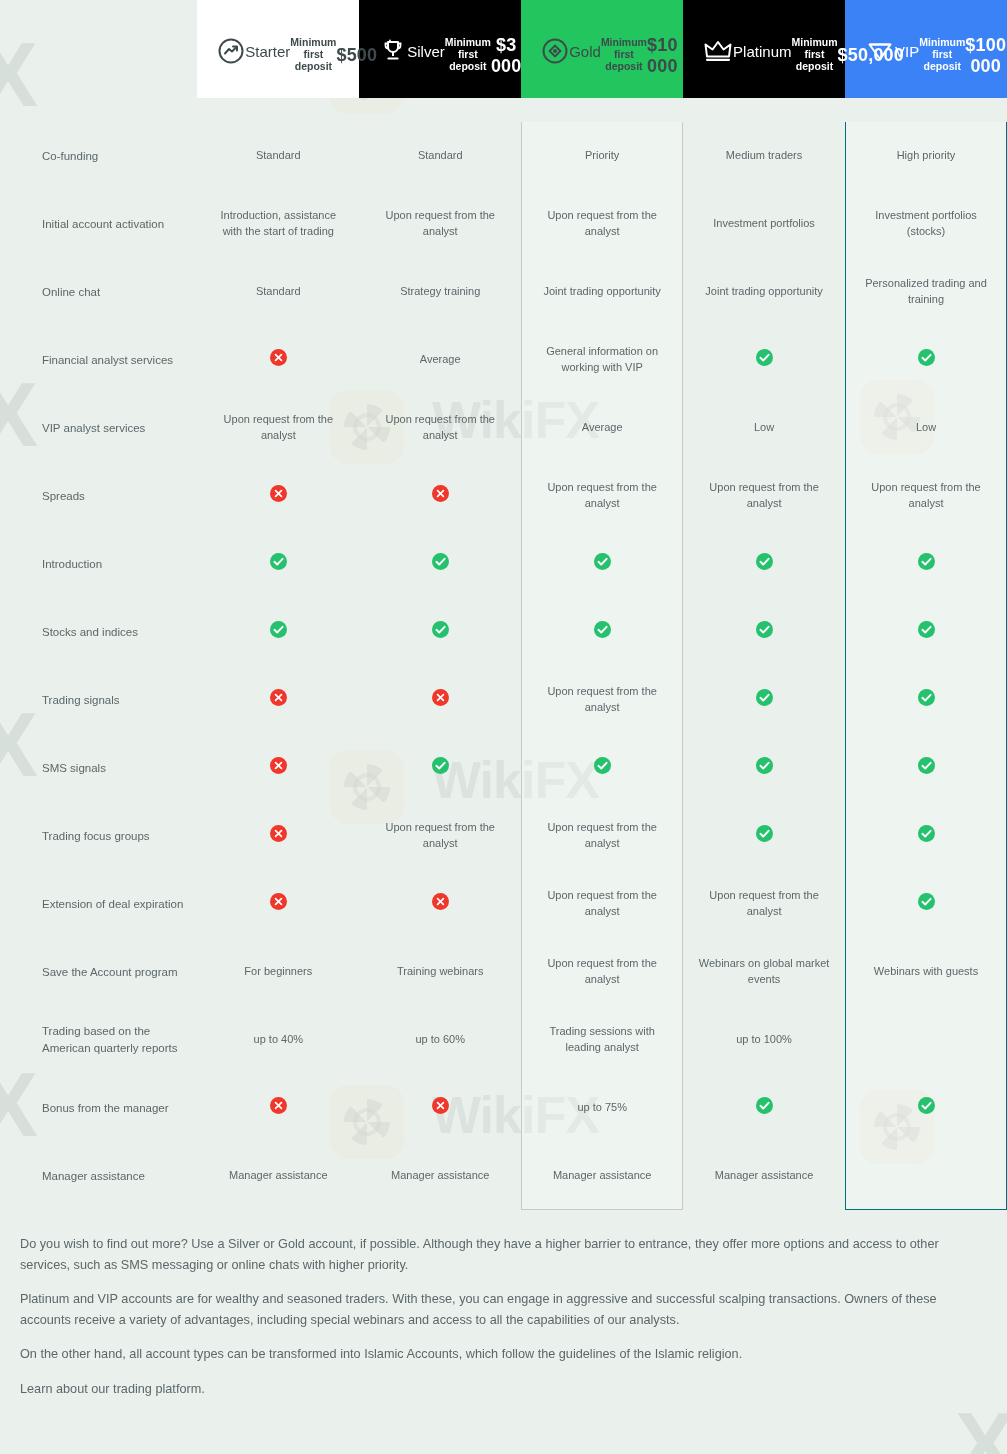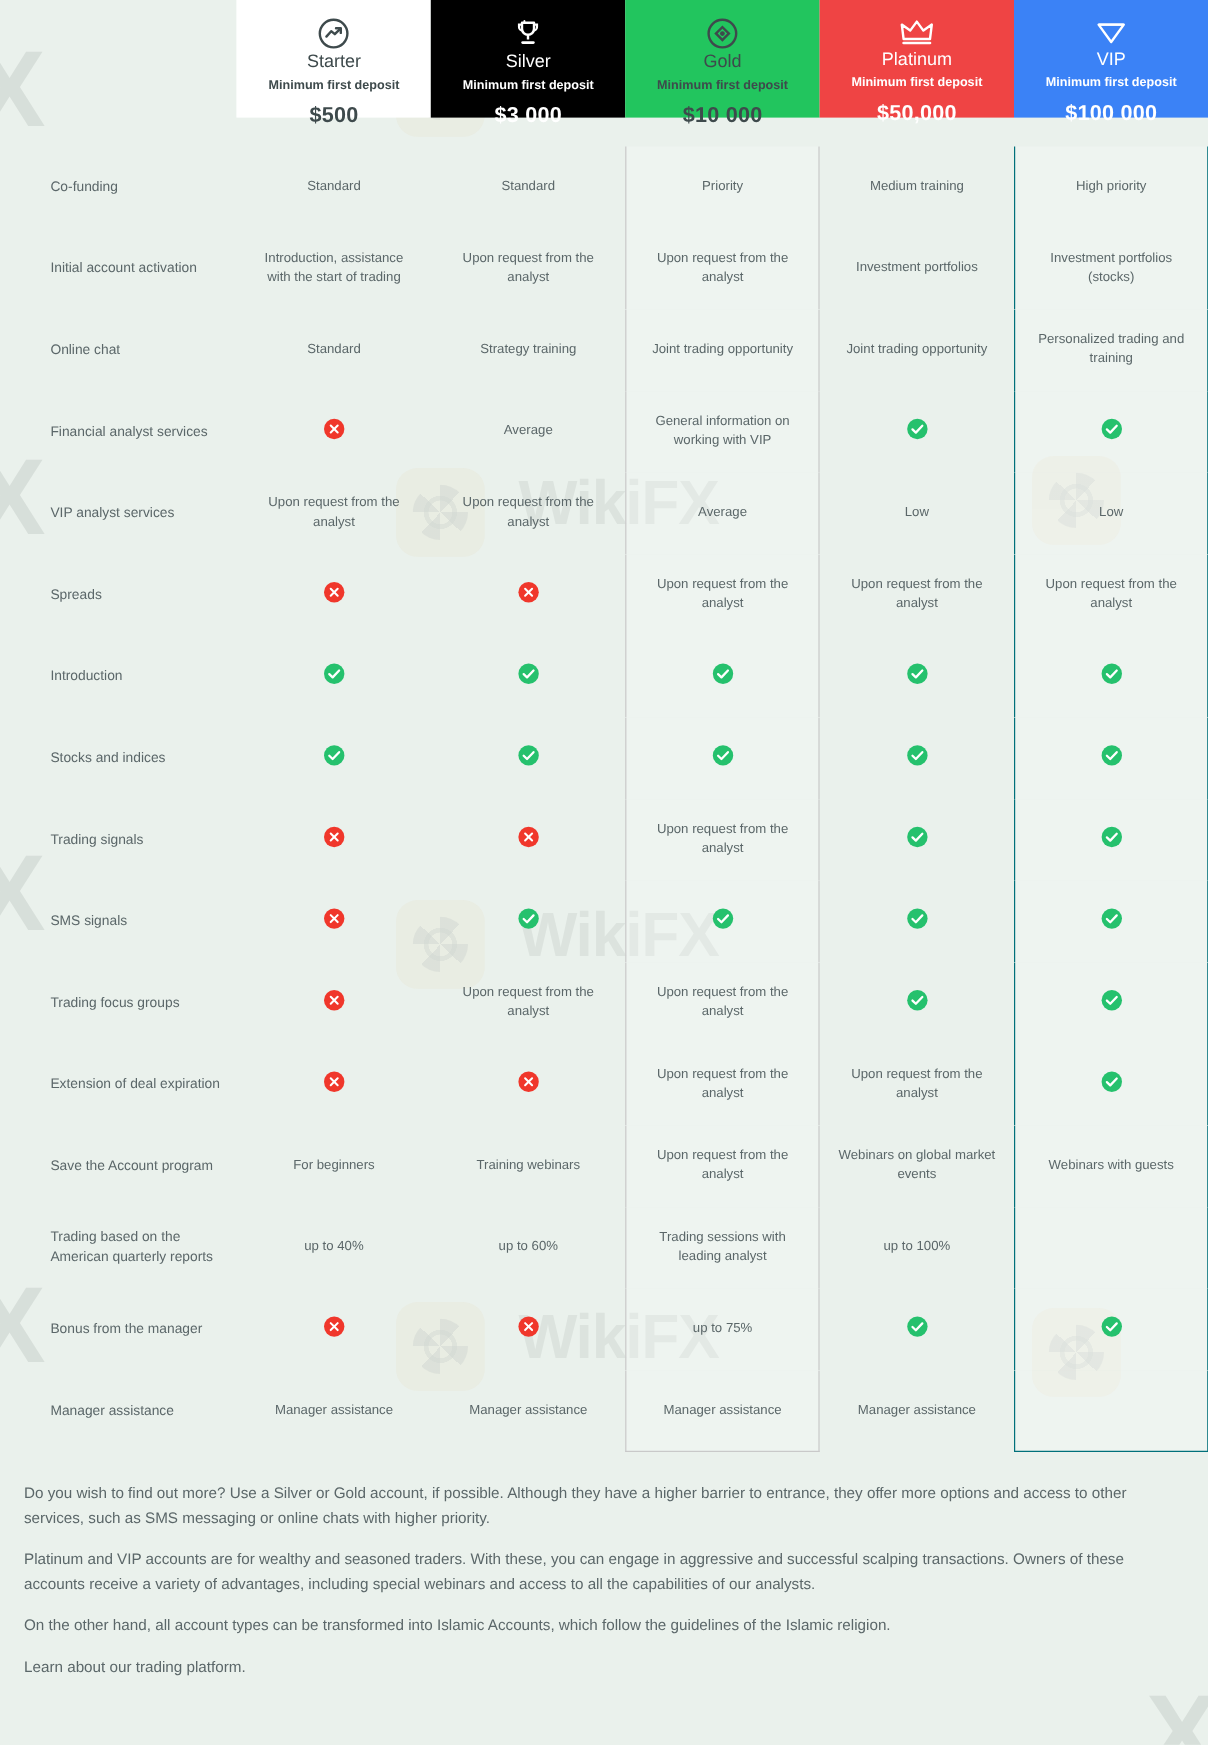--- a/index.html
+++ b/index.html
@@ -65,37 +65,37 @@
   .cmp col.c-plan  { width: 160px; }
 
   
   .plan-head {
     vertical-align: top;
     padding: 0;
     height: 122px;
   }
   .plan-card {
     height: 98px;
-    padding: 14px 8px 10px;
+    padding: 14px 20px 10px;
     text-align: center;
     display: flex;
-    flex-direction: column;
+    flex-direction: row;
     align-items: center;
     justify-content: flex-start;
   }
   .plan-icon { height: 34px; display: flex; align-items: center; justify-content: center; }
   .plan-icon svg { display: block; }
   .plan-name { font-size: 15px; margin-top: 1px; font-weight: 400; }
   .plan-sub  { font-size: 10.5px; margin-top: 5px; }
   .plan-price { font-size: 18px; font-weight: 700; margin-top: 9px; letter-spacing: .2px; }
 
   .card-starter  { background:#ffffff; color:#3e4a4c; }
   .card-silver   { background:#000000; color:#ffffff; }
   .card-gold     { background:#22c55e; color:#3e4a4c; }
-  .card-platinum { background:#ef4444; color:#ffffff; }
+  .card-platinum { background:#000000; color:#ffffff; }
   .card-vip      { background:#3b82f6; color:#ffffff; }
 
   
   .cmp td.lbl {
     font-size: 11.5px;
     color: #5b6769;
     padding: 10px 14px 10px 42px;
     line-height: 1.45;
     vertical-align: middle;
   }
@@ -254,21 +254,21 @@
     </div>
           </th>
         </tr>
     </thead>
     <tbody id="table-body">
         <tr>
           <td class="lbl">Co-funding</td>
           <td class="val">Standard</td>
           <td class="val">Standard</td>
           <td class="val col-gold">Priority</td>
-          <td class="val">Medium training</td>
+          <td class="val">Medium traders</td>
           <td class="val col-vip">High priority</td>
         </tr>
         <tr>
           <td class="lbl">Initial account activation</td>
           <td class="val">Introduction, assistance with the start of trading</td>
           <td class="val">Upon request from the analyst</td>
           <td class="val col-gold">Upon request from the analyst</td>
           <td class="val">Investment portfolios</td>
           <td class="val col-vip">Investment portfolios (stocks)</td>
         </tr>

